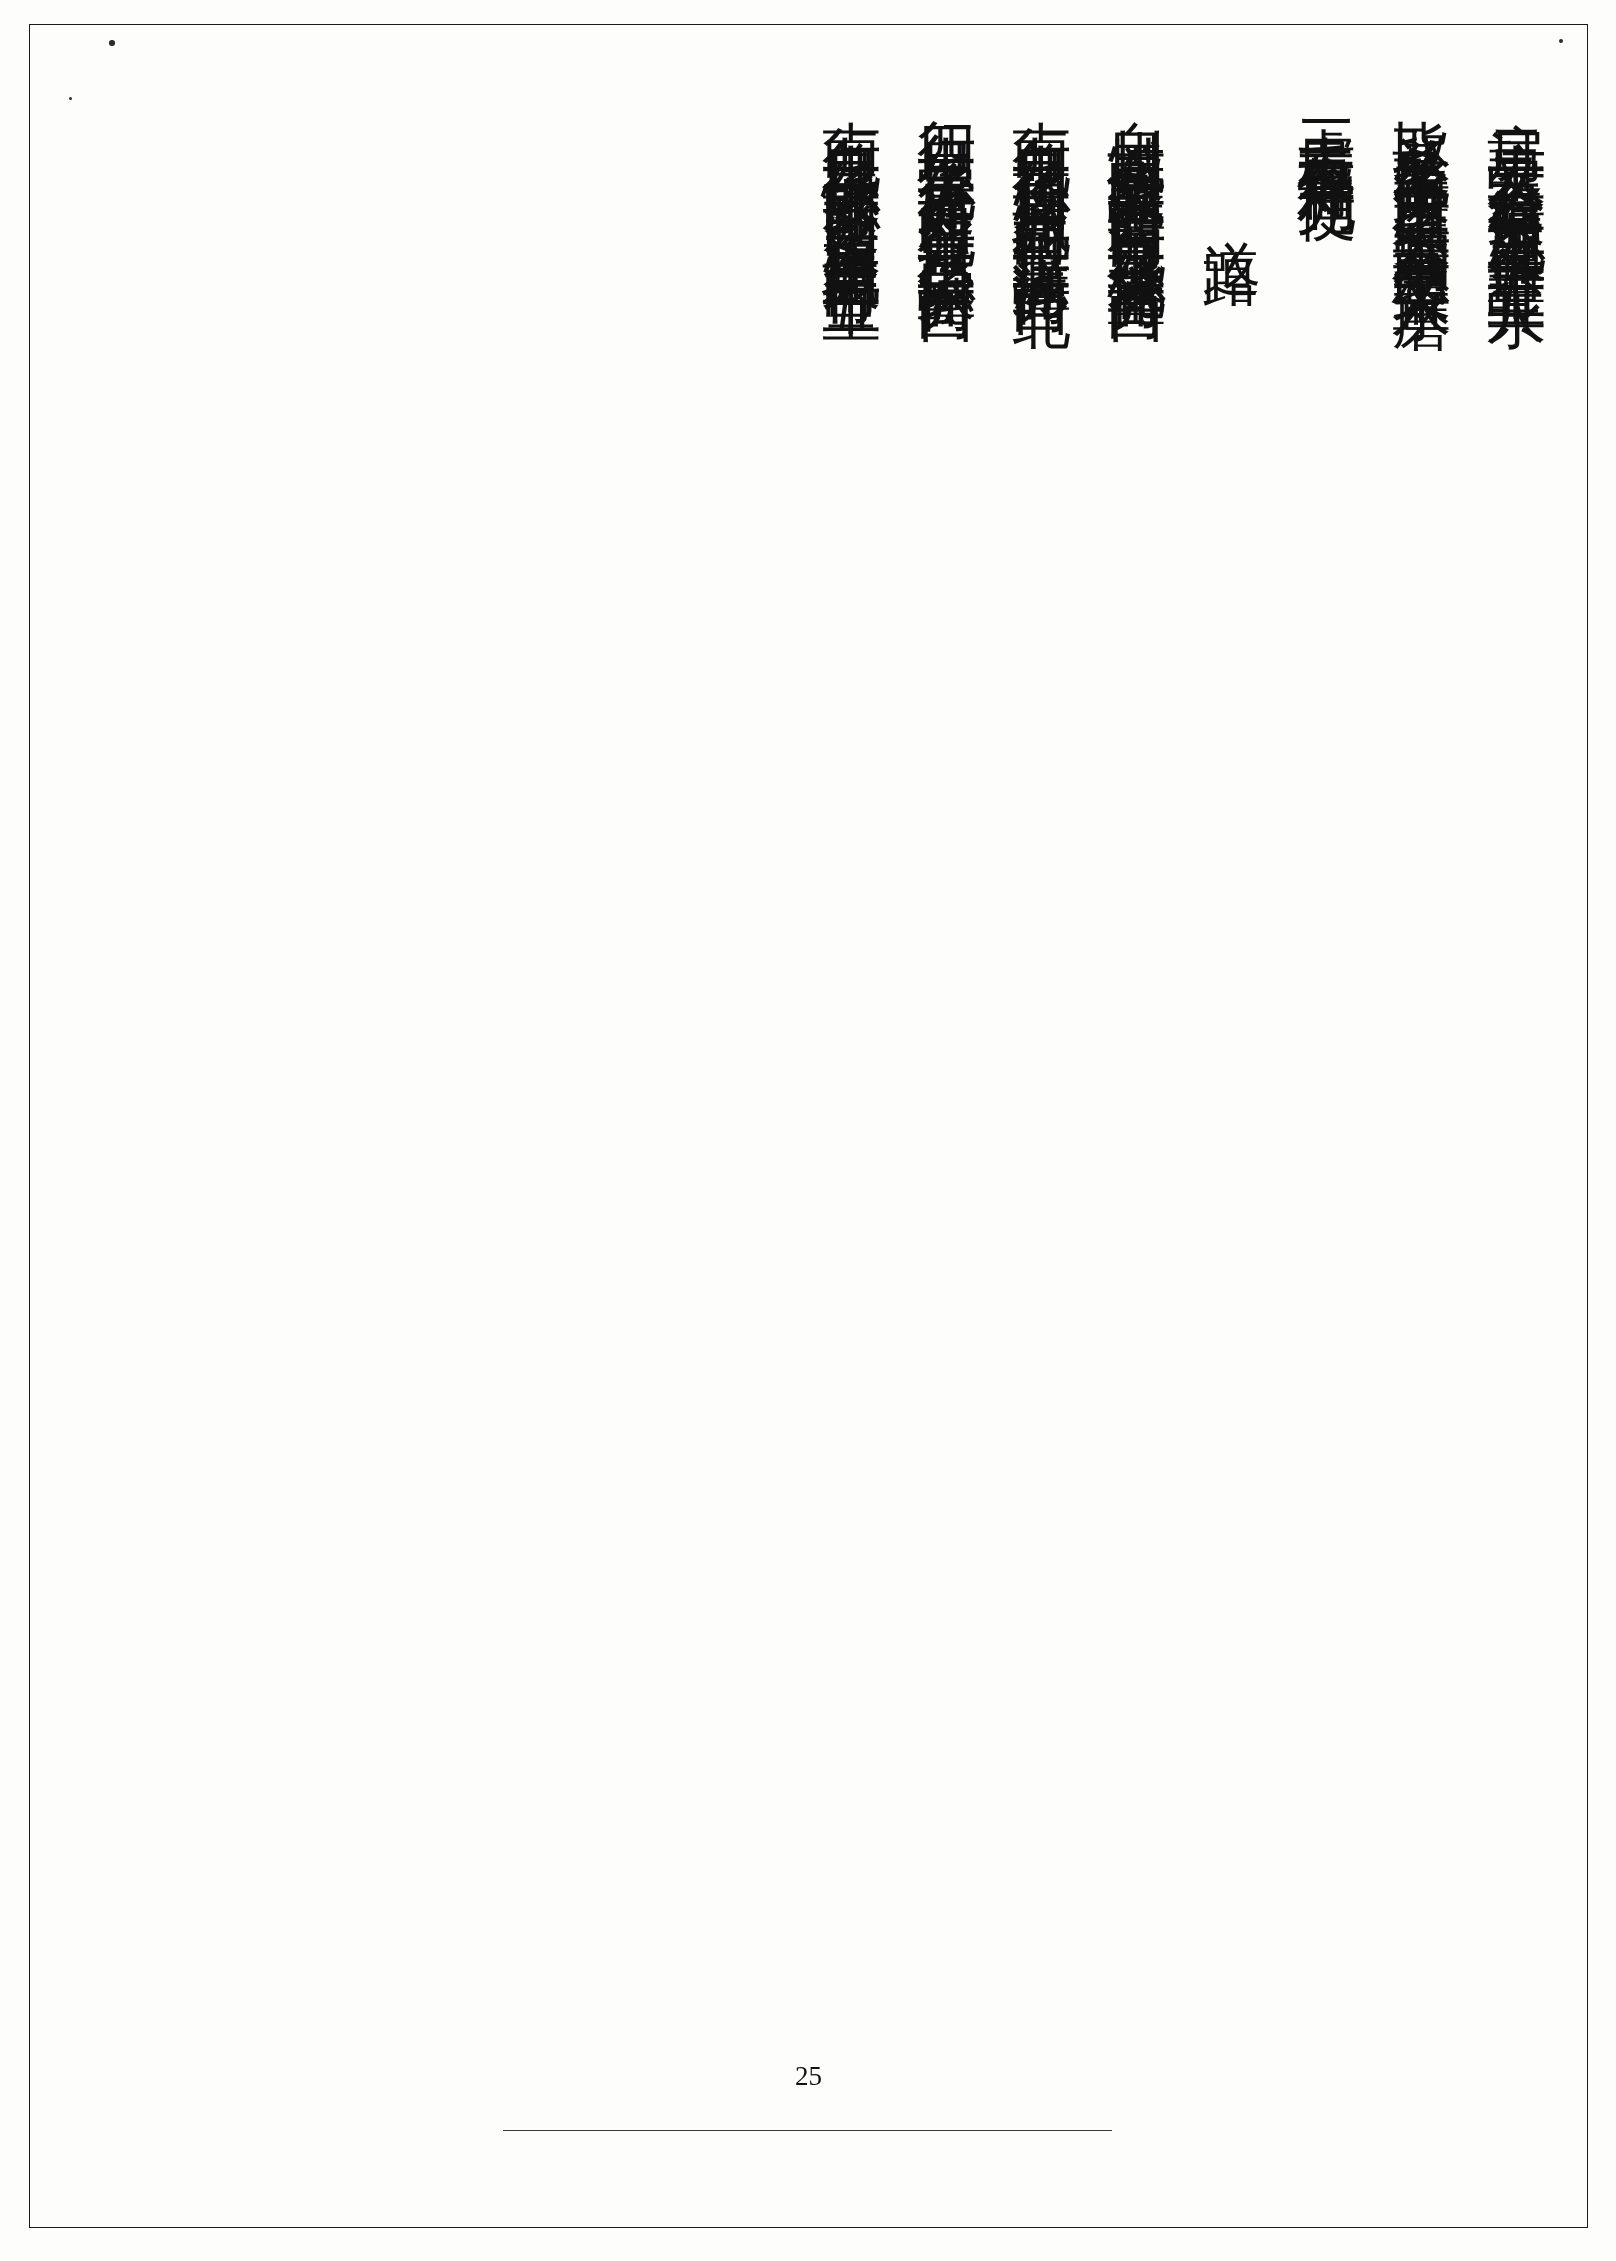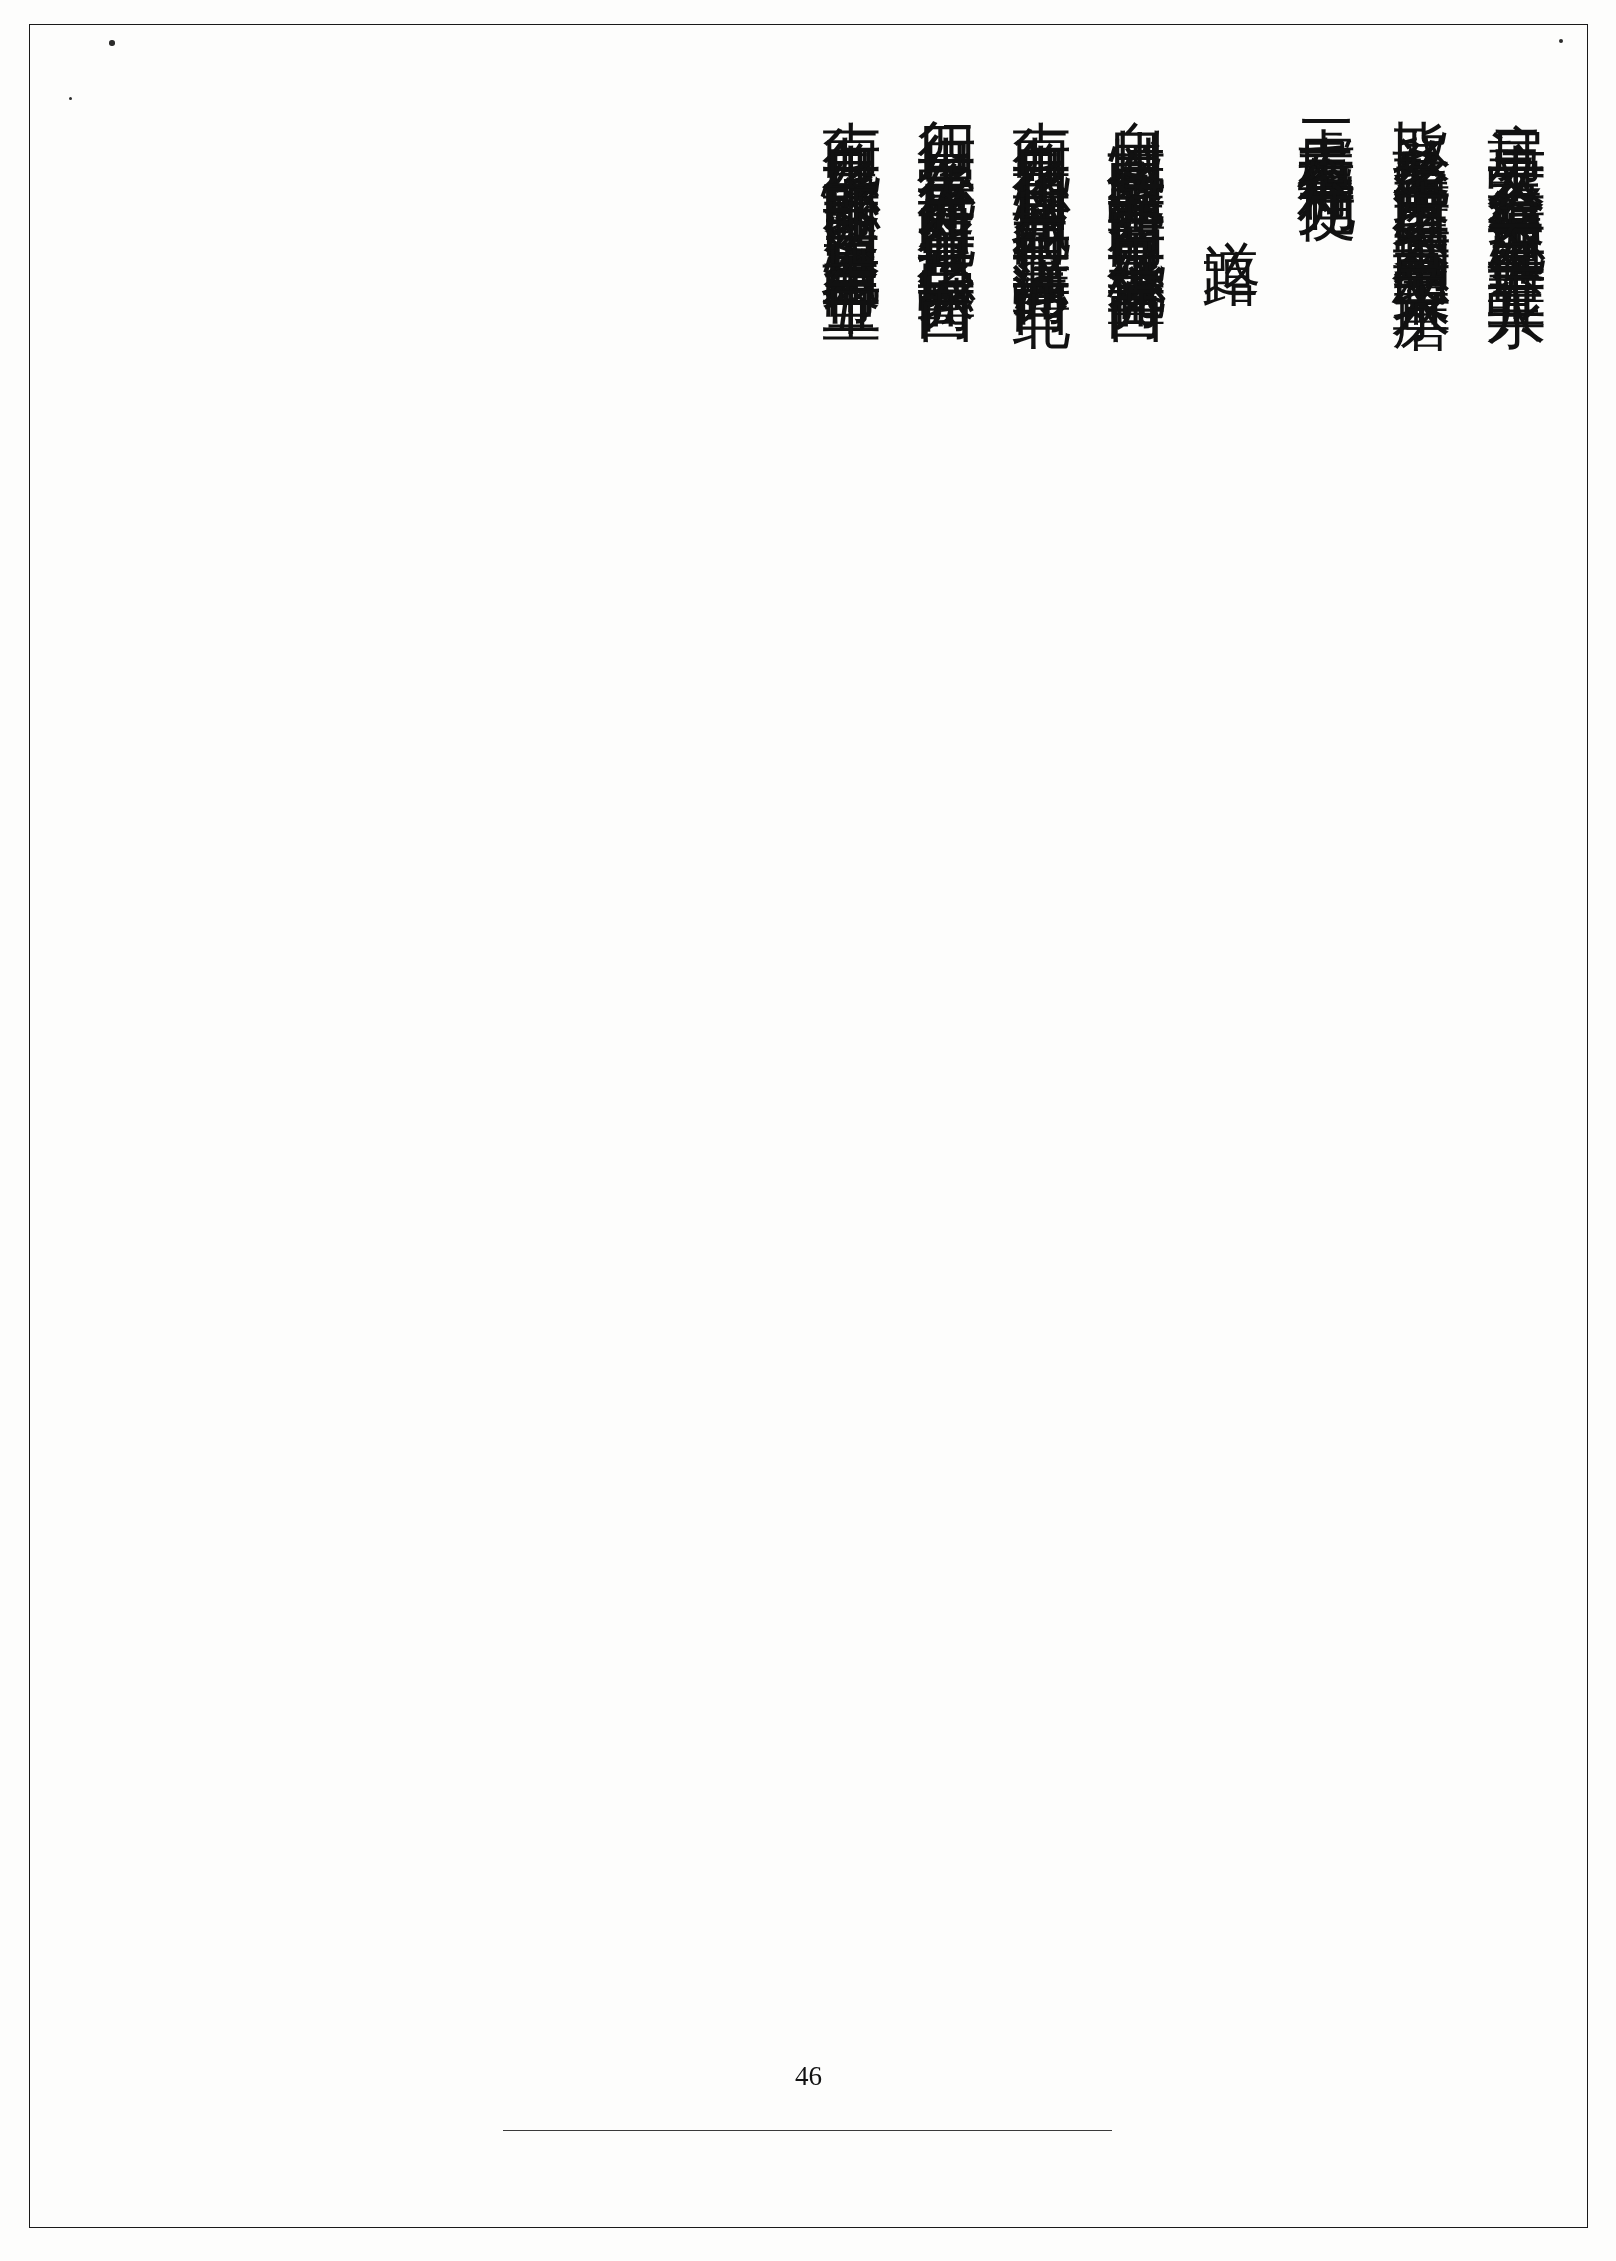--- a/index.html
+++ b/index.html
@@ -106,16 +106,16 @@
     <div class="col c-start">房計二十里又有公務渠自汪源屯至辛興堡計十五里其水</div>
     <div class="col c-start">皆取於桑乾各渠所灌之田俱大受其利南惠民渠又置水磨</div>
     <div class="col c-start">三處晝夜不停得利尤便</div>
     <div class="col heading">道路</div>
     <div class="col c-start">自州城南向渡桑乾河轉向西南行九十里係桃花堡再向西</div>
     <div class="col c-start">南行九十里係蔚州自州城北向行二十里渡洋河轉向西北</div>
     <div class="col c-start">行四十里係宣化府從府向西北行六十里係張家口轉向西</div>
     <div class="col c-start">南行九十里係懷安縣即赴山西大道自州城東向行十五里</div>
   </div>
 
-  <div class="page-number">46</div>
+  <div class="page-number">25</div>
   <div class="footer-rule"></div>
 </div>
 
 
 </body></html>

